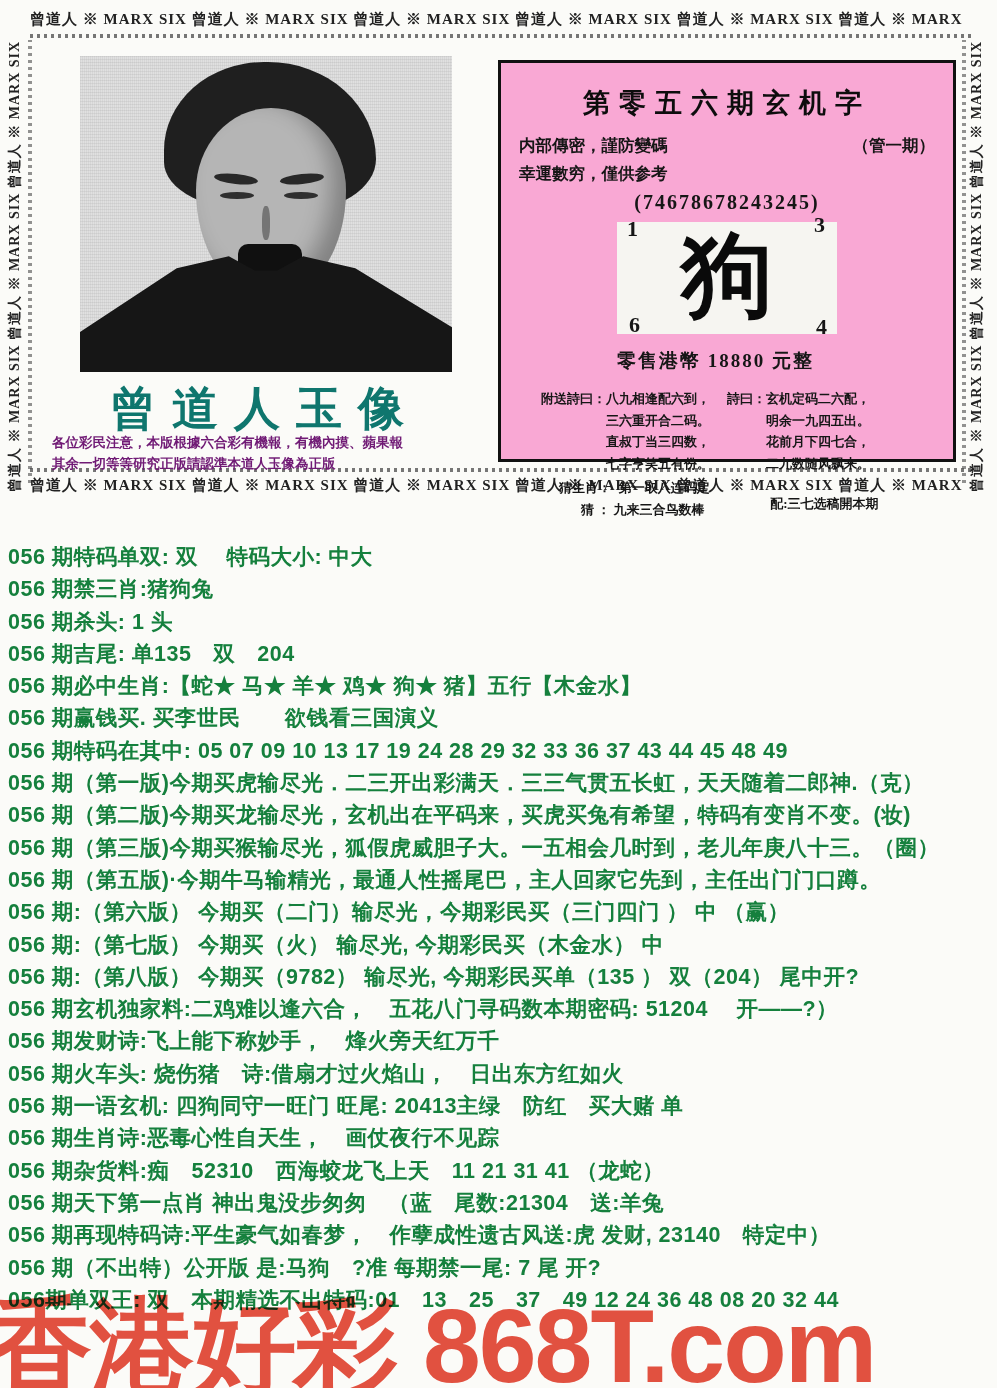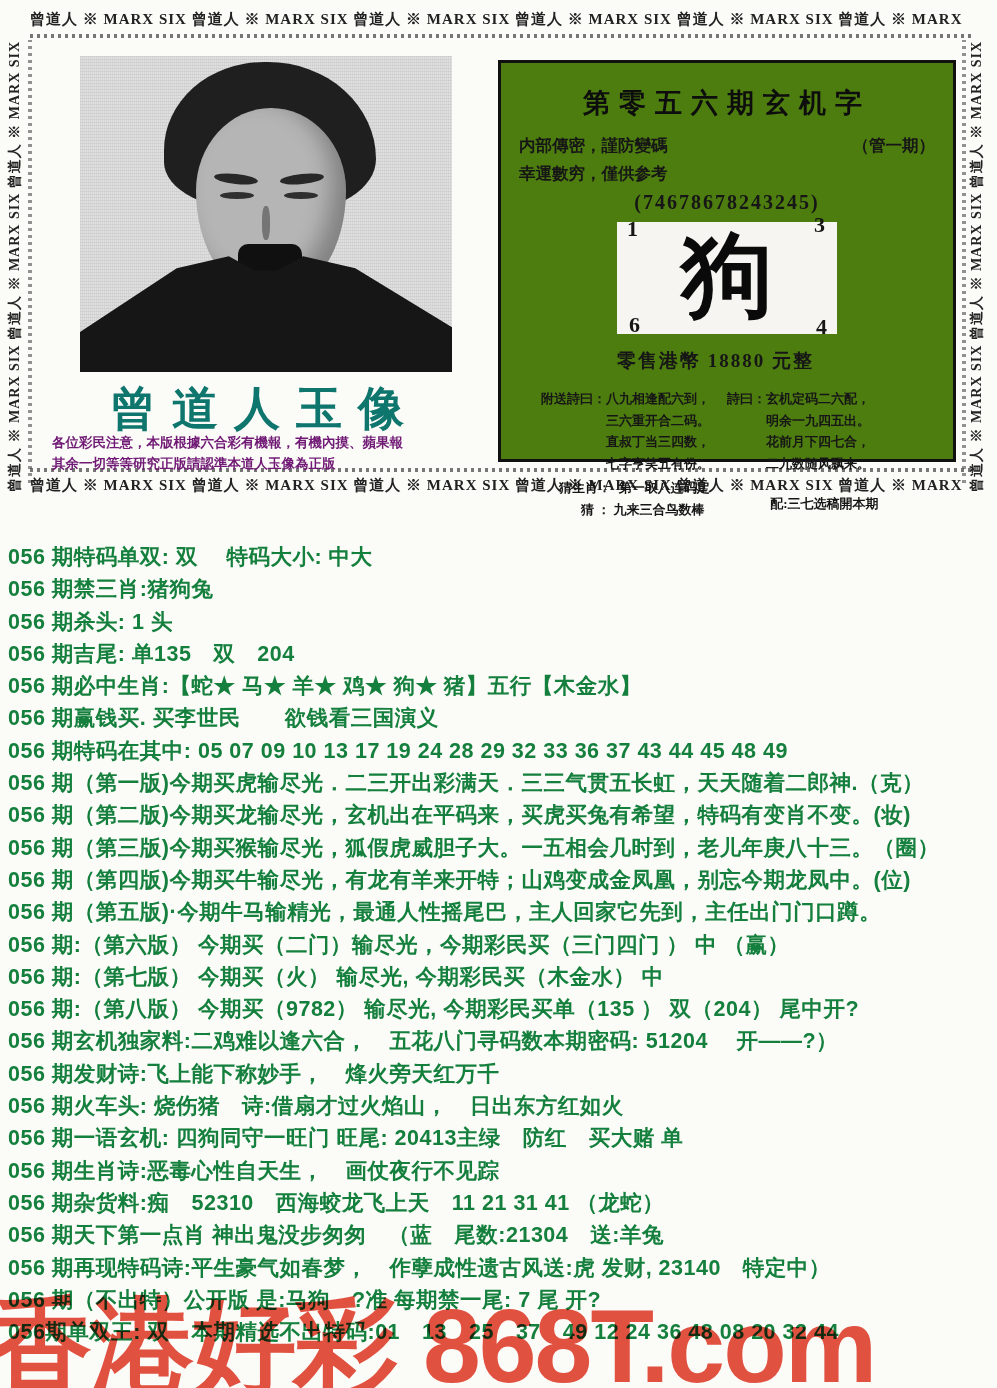--- a/index.html
+++ b/index.html
@@ -64,21 +64,21 @@
     position:absolute;left:60px;top:378px;width:410px;text-align:center;
     font:700 46px "Liberation Serif",serif;letter-spacing:16px;color:#0f766e;
   }
   .notice{
     position:absolute;left:52px;top:432px;width:430px;
     font:700 13.5px "Liberation Serif",serif;line-height:21px;color:#701a75;
   }
   
   .mbox{
     position:absolute;left:498px;top:60px;width:458px;height:402px;
-    border:3px solid #111;background:#4d7c0f;box-sizing:border-box;
+    border:3px solid #111;background:#f9a8d4;box-sizing:border-box;
     padding:16px 18px 0 18px;
   }
   .mbox .title{
     text-align:center;font:700 27px "Liberation Serif",serif;
     letter-spacing:9px;margin-top:6px;color:#0d0d0d;
   }
   .mbox .subrow{display:flex;justify-content:space-between;margin-top:14px;
     font:700 16.5px "Liberation Serif",serif;}
   .mbox .subrow2{margin-top:6px;font:700 16.5px "Liberation Serif",serif;}
   .mbox .codenum{
@@ -200,21 +200,20 @@
   <div class="tip">056 期特码单双: 双　 特码大小: 中大</div>
   <div class="tip">056 期禁三肖:猪狗兔</div>
   <div class="tip">056 期杀头: 1 头</div>
   <div class="tip">056 期吉尾: 单135　双　204</div>
   <div class="tip">056 期必中生肖:【蛇★ 马★ 羊★ 鸡★ 狗★ 猪】五行【木金水】</div>
   <div class="tip">056 期赢钱买. 买李世民　　欲钱看三国演义</div>
   <div class="tip">056 期特码在其中: 05 07 09 10 13 17 19 24 28 29 32 33 36 37 43 44 45 48 49</div>
   <div class="tip">056 期（第一版)今期买虎输尽光．二三开出彩满天．三三气贯五长虹，天天随着二郎神.（克）</div>
   <div class="tip">056 期（第二版)今期买龙输尽光，玄机出在平码来，买虎买兔有希望，特码有变肖不变。(妆)</div>
   <div class="tip">056 期（第三版)今期买猴输尽光，狐假虎威胆子大。一五相会几时到，老儿年庚八十三。（圈）</div>
-  <div class="tip">056 期（第四版)今期买牛输尽光，有龙有羊来开特；山鸡变成金凤凰，别忘今期龙凤中。(位)</div>
   <div class="tip">056 期（第五版)·今期牛马输精光，最通人性摇尾巴，主人回家它先到，主任出门门口蹲。</div>
   <div class="tip">056 期:（第六版） 今期买（二门）输尽光，今期彩民买（三门四门 ） 中 （赢）</div>
   <div class="tip">056 期:（第七版） 今期买（火） 输尽光, 今期彩民买（木金水） 中</div>
   <div class="tip">056 期:（第八版） 今期买（9782） 输尽光, 今期彩民买单（135 ） 双（204） 尾中开?</div>
   <div class="tip">056 期玄机独家料:二鸡难以逢六合，　五花八门寻码数本期密码: 51204　 开——?）</div>
   <div class="tip">056 期发财诗:飞上能下称妙手，　烽火旁天红万千</div>
   <div class="tip">056 期火车头: 烧伤猪　诗:借扇才过火焰山，　日出东方红如火</div>
   <div class="tip">056 期一语玄机: 四狗同守一旺门 旺尾: 20413主绿　防红　买大赌 单</div>
   <div class="tip">056 期生肖诗:恶毒心性自天生，　画仗夜行不见踪</div>
   <div class="tip">056 期杂货料:痴　52310　西海蛟龙飞上天　11 21 31 41 （龙蛇）</div>

